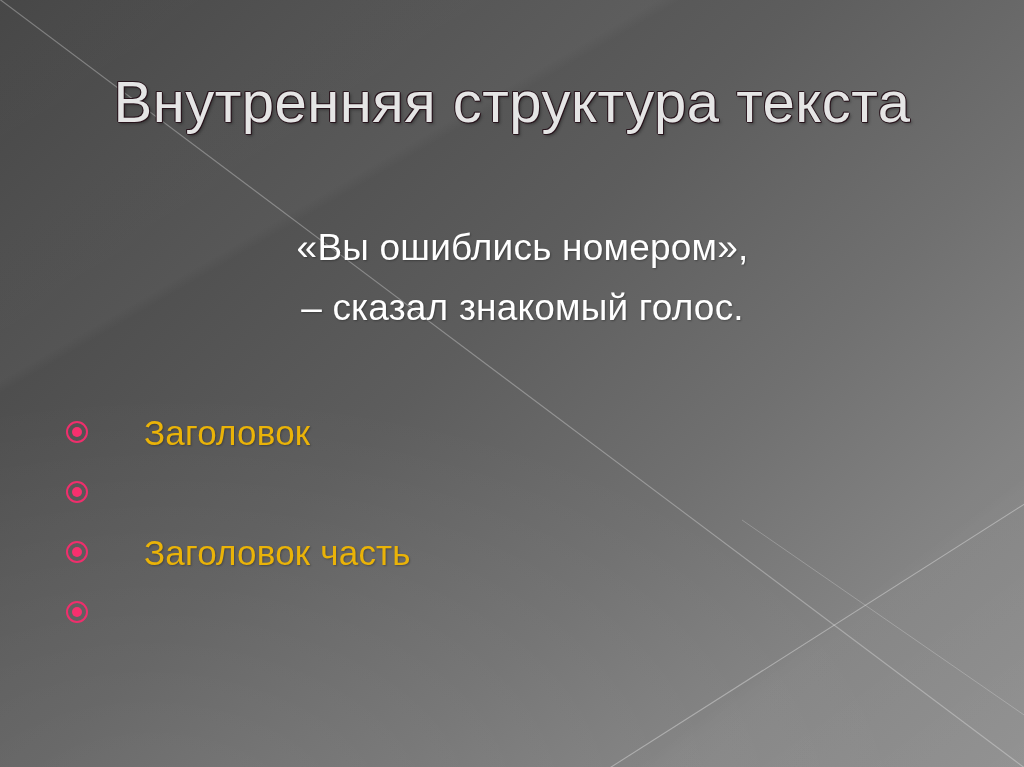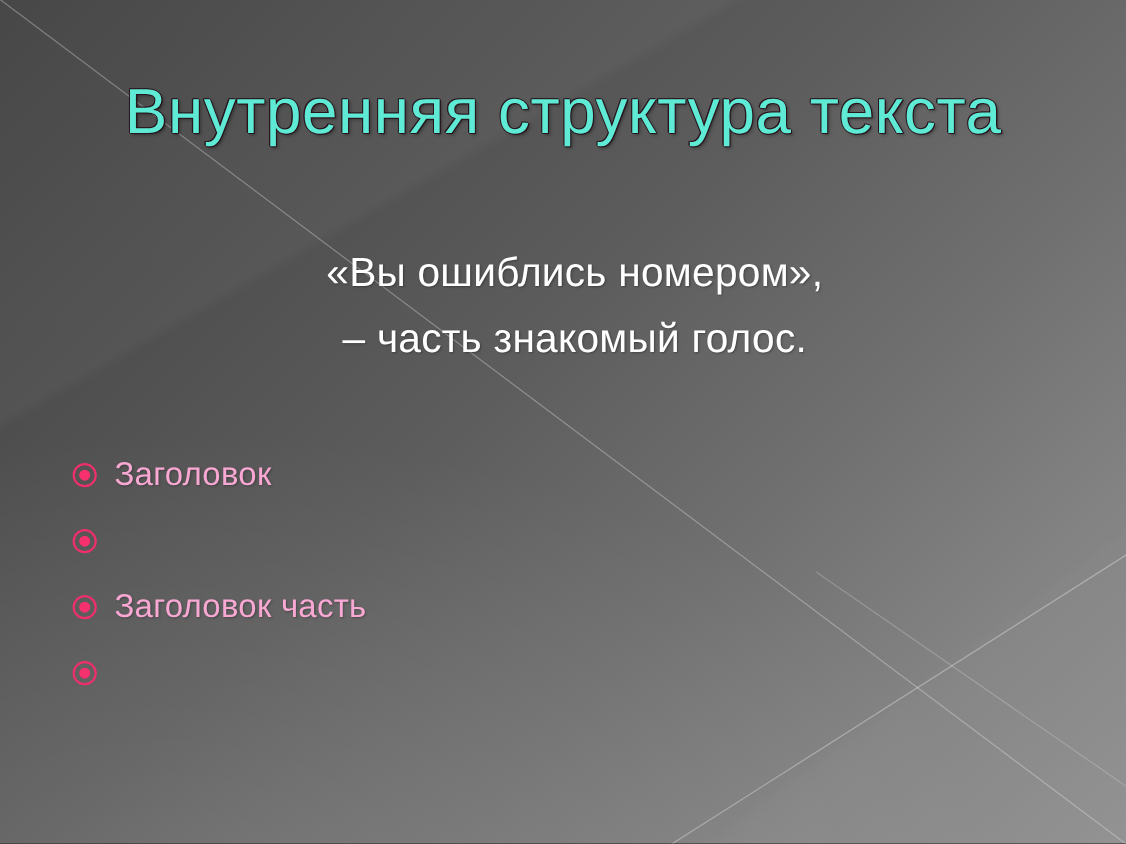--- a/index.html
+++ b/index.html
@@ -54,21 +54,21 @@
     top: 72px;
     left: 0;
     width: 1024px;
     text-align: center;
   }
   .title {
     display: inline-block;
     font-size: 58px;
     font-weight: 400;
     letter-spacing: 0.5px;
-    color: #5eead4;
+    color: #e5e5e5;
     line-height: 1.05;
     text-shadow:
        1px  0px 0 rgba(40,20,28,0.85),
       -1px  0px 0 rgba(40,20,28,0.85),
        0px  1px 0 rgba(40,20,28,0.85),
        0px -1px 0 rgba(40,20,28,0.85),
        1px  1px 0 rgba(40,20,28,0.85),
       -1px -1px 0 rgba(40,20,28,0.85),
        2px  2px 3px rgba(0,0,0,0.35);
   }
@@ -128,26 +128,27 @@
   .bullet-marker .dot {
     position: absolute;
     left: 6px;
     top: 6px;
     width: 10px;
     height: 10px;
     background: #f7306e;
     border-radius: 50%;
   }
   .bullet-label {
-    font-size: 30px;
+    font-size: 35px;
     font-weight: 400;
-    color: #f9a8d4;
+    color: #eab308;
     letter-spacing: 0.2px;
     line-height: 1;
     text-shadow: 1px 1px 2px rgba(0,0,0,0.28);
+    margin-left: 40px;
   }
 </style>
 </head>
 <body>
 
 <div id="slide">
 
   <div class="bg-base"></div>
   <div class="bg-sheen-tl"></div>
   <div class="bg-sheen-br"></div>
@@ -159,21 +160,21 @@
     <line x1="1034" y1="498" x2="586" y2="783" stroke="rgba(255,255,255,0.34)" stroke-width="1.1"></line>
     <line x1="742" y1="520" x2="1040" y2="726" stroke="rgba(255,255,255,0.22)" stroke-width="1"></line>
   </svg>
 
   <div class="title-wrap">
     <span class="title">Внутренняя структура текста</span>
   </div>
 
   <div class="subtitle-wrap">
     <span class="subtitle-line">«Вы ошиблись номером»,</span>
-    <span class="subtitle-line">– часть знакомый голос.</span>
+    <span class="subtitle-line">– сказал знакомый голос.</span>
   </div>
 
   <ul class="bullets">
     <li class="bullet-item">
       <span class="bullet-marker">
         <span class="ring"></span>
           <span class="dot"></span>
       </span>
       <span class="bullet-label">Заголовок</span>
     </li>

